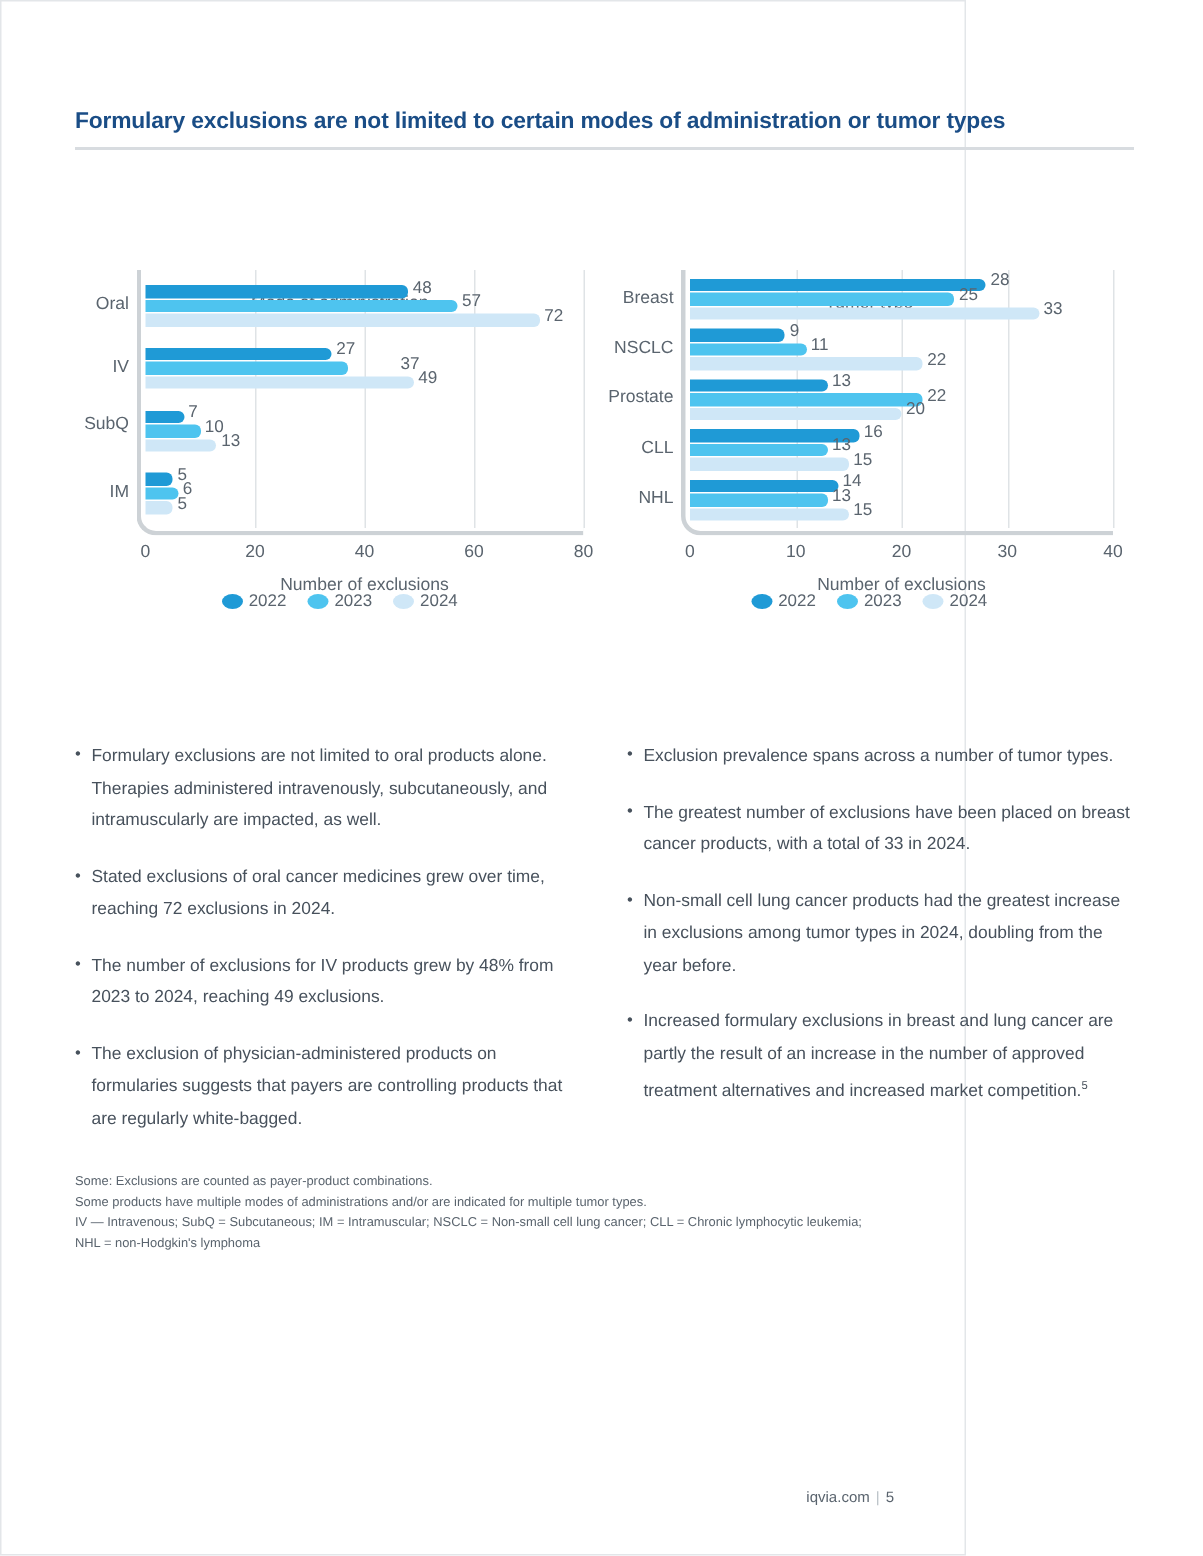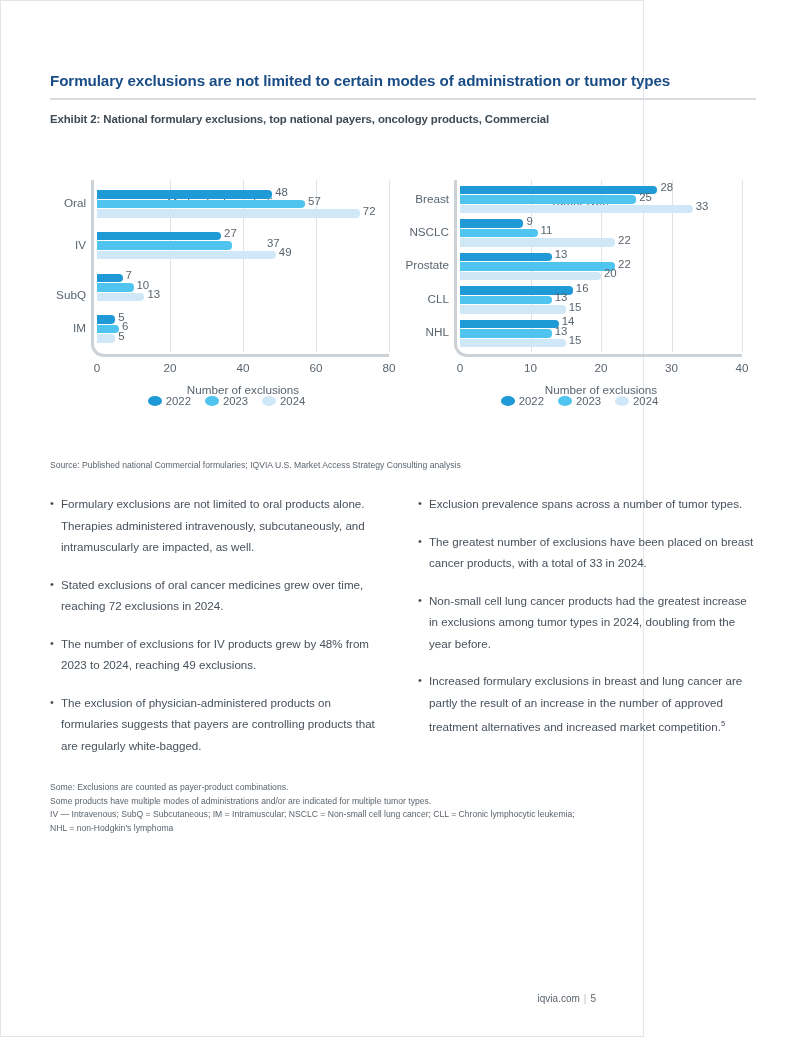--- a/index.html
+++ b/index.html
@@ -198,21 +198,20 @@
   }
   .footer .sep { color: #b9c0c6; margin: 0 4px; }
 </style>
 </head>
 <body>
 
 <div class="page">
 
   <div class="title">Formulary exclusions are not limited to certain modes of administration or tumor types</div>
   <div class="title-rule"></div>
-  <div class="exhibit">Exhibit 2: National formulary exclusions, top national payers, oncology products, Commercial</div>
 
   <div class="charts">
     <div class="chart-panel" id="chart-0">
         <div class="chart-title">Mode of administration</div>
         <div class="plot">
           <div class="axis-frame"></div>
           <div class="xtick" style="left: 0px;">0</div>
           <div class="gridline" style="left: 73px;"></div>
           <div class="xtick" style="left: 73px;">20</div>
           <div class="gridline" style="left: 146px;"></div>
@@ -233,21 +232,21 @@
           <div class="row" style="top: 41.75px; height: 41.75px;">
             <div class="catlabel" style="top: 10.875px;">IV</div>
             <div class="bar s2022" style="background: rgb(31, 154, 214); left: 0px; top: 5.125px; width: 124.1px;"></div>
             <div class="vlabel" style="left: 127.1px; top: 0.625px;">27</div>
             <div class="bar s2023" style="background: rgb(78, 196, 239); left: 0px; top: 14.625px; width: 135.05px;"></div>
             <div class="vlabel" style="left: 150px; top: 10.125px; margin-left: 20px;">37</div>
             <div class="bar s2024" style="background: rgb(207, 231, 247); left: 0px; top: 24.125px; width: 178.85px;"></div>
             <div class="vlabel" style="left: 181.85px; top: 19.625px;">49</div>
           </div>
           <div class="row" style="top: 83.5px; height: 41.75px;">
-            <div class="catlabel" style="top: 19px;">SubQ</div>
+            <div class="catlabel" style="top: 7px;">SubQ</div>
             <div class="bar s2022" style="background: rgb(31, 154, 214); left: 0px; top: 5.125px; width: 25.55px;"></div>
             <div class="vlabel" style="left: 28.55px; top: 0.625px;">7</div>
             <div class="bar s2023" style="background: rgb(78, 196, 239); left: 0px; top: 14.625px; width: 36.5px;"></div>
             <div class="vlabel" style="left: 39.5px; top: 10.125px;">10</div>
             <div class="bar s2024" style="background: rgb(207, 231, 247); left: 0px; top: 24.125px; width: 47.45px;"></div>
             <div class="vlabel" style="left: 50.45px; top: 19.625px;">13</div>
           </div>
           <div class="row" style="top: 125.25px; height: 41.75px;">
             <div class="catlabel" style="top: 10.875px;">IM</div>
             <div class="bar s2022" style="background: rgb(31, 154, 214); left: 0px; top: 5.125px; width: 18.25px;"></div>
@@ -344,21 +343,20 @@
             <span>2023</span>
           </div>
           <div class="legend-item">
             <span class="legend-dot" style="background: rgb(207, 231, 247);"></span>
             <span>2024</span>
           </div>
         </div>
       </div>
   </div>
 
-  <div class="source">Source: Published national Commercial formularies; IQVIA U.S. Market Access Strategy Consulting analysis</div>
 
   <div class="columns">
     <div class="col" id="col-left">
         <div class="bullet">
           <span class="dot">•</span>
           <span class="txt">Formulary exclusions are not limited to oral products alone. Therapies administered intravenously, subcutaneously, and intramuscularly are impacted, as well.</span>
         </div>
         <div class="bullet">
           <span class="dot">•</span>
           <span class="txt">Stated exclusions of oral cancer medicines grew over time, reaching 72 exclusions in 2024.</span>

